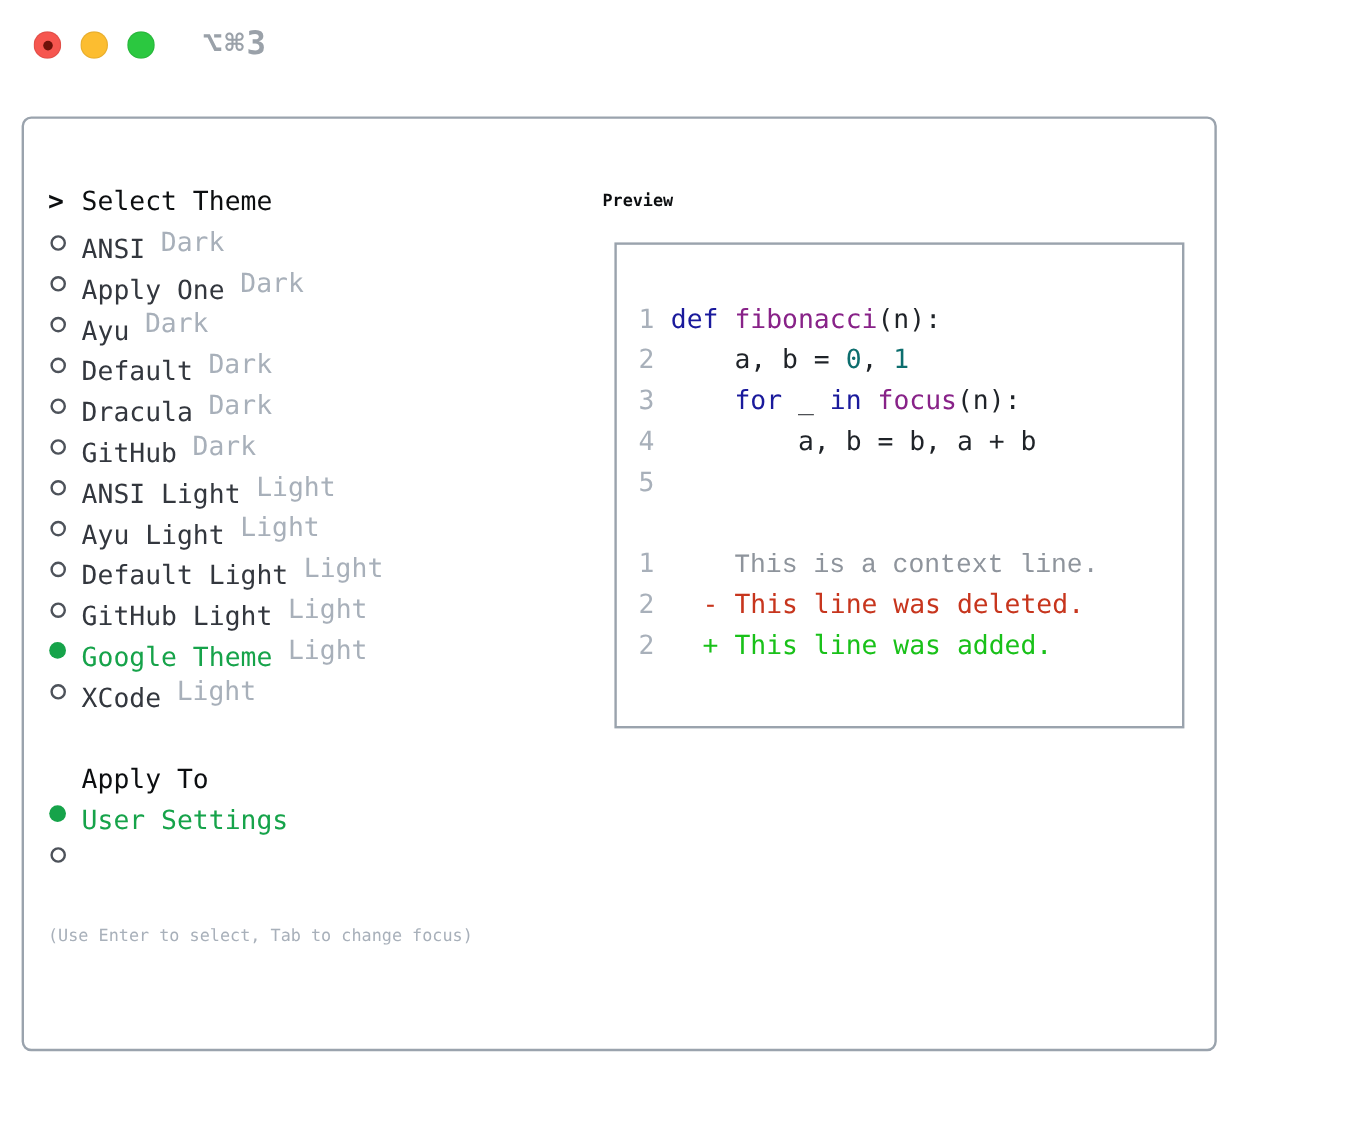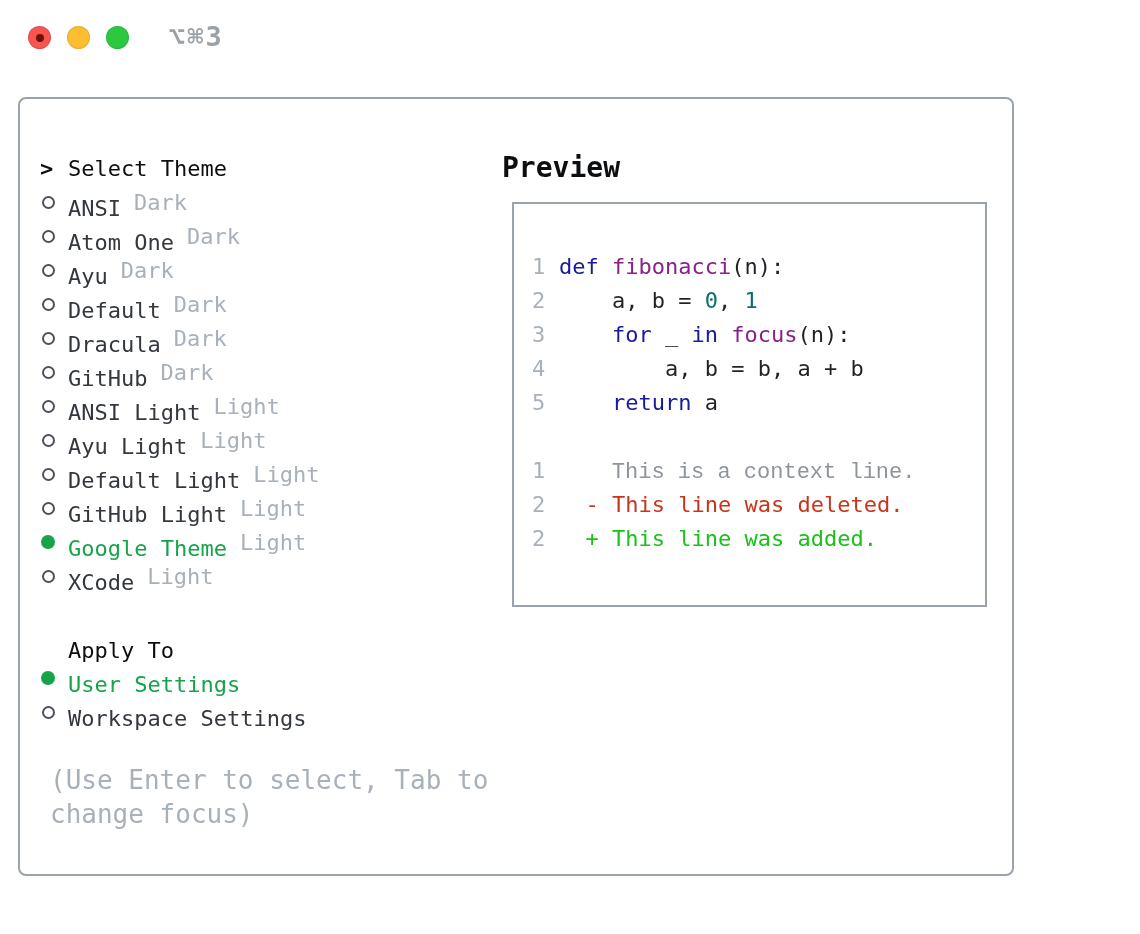--- a/index.html
+++ b/index.html
@@ -21,24 +21,24 @@
   .row{display:flex;align-items:center;height:34px;font-size:22px;color:#33373e;}
   .marker{width:28px;flex:none;display:flex;align-items:center;}
   .prompt{font-weight:bold;color:#0c0e10;}
   .radio{width:13px;height:13px;box-sizing:border-box;border:2px solid #4d525a;border-radius:50%;margin-left:2px;}
   .radio.sel{width:14px;height:14px;border:none;background:#16a34a;margin-left:1px;}
   .hdr{font-weight:normal;color:#0c0e10;white-space:pre;}
   .iname{white-space:pre;margin-top:12px;}
   .iname.green{color:#16a34a;}
   .variant{color:#a8b0ba;white-space:pre;margin-left:13px;}
   .gap{height:34px;}
-  .hint{width:442px;font-size:26px;line-height:34px;color:#a8b0ba;white-space:pre-wrap;margin-left:10px;}
+  .hint{width:442px;font-size:14px;line-height:34px;color:#a8b0ba;white-space:pre-wrap;}
   
   .preview-label{position:absolute;left:482px;top:52px;height:34px;line-height:34px;
-                 font-size:28px;font-weight:bold;color:#0c0e10;}
+                 font-size:14px;font-weight:bold;color:#0c0e10;}
   .pbox{position:absolute;left:492px;top:103px;width:475px;height:405px;box-sizing:border-box;
         border:2px solid #9aa3ad;background:#fff;padding:46px 0 0 18px;overflow:hidden;}
   .cl{display:flex;height:34px;font-size:22px;line-height:34px;}
   .ln{width:27px;flex:none;color:#a8b0ba;white-space:pre;}
   .cc{white-space:pre;}
   .tok-kw{color:#1a1a9c;}
   .tok-fn{color:#882288;}
   .tok-lit{color:#0d6e6e;}
   .tok-plain{color:#1f2328;}
   .tok-ctx{color:#8e949c;font-family:Liberation Mono, monospace;}
@@ -75,21 +75,21 @@
     <span class="marker">
       <span class="radio"></span>
     </span>
     <span class="iname">ANSI</span>
     <span class="variant">Dark</span>
   </div>
           <div class="row">
     <span class="marker">
       <span class="radio"></span>
     </span>
-    <span class="iname">Atom One</span>
+    <span class="iname">Apply One</span>
     <span class="variant">Dark</span>
   </div>
           <div class="row">
     <span class="marker">
       <span class="radio"></span>
     </span>
     <span class="iname">Ayu</span>
     <span class="variant">Dark</span>
   </div>
           <div class="row">
@@ -169,21 +169,20 @@
     <span class="marker">
       <span class="radio sel"></span>
     </span>
     <span class="iname green">User Settings</span>
 
   </div>
           <div class="row">
     <span class="marker">
       <span class="radio"></span>
     </span>
-    <span class="iname">Workspace Settings</span>
 
   </div>
         </div>
 
       <div class="gap"></div>
 
       <div class="hint">(Use Enter to select, Tab to change focus)</div>
     </div>
 
     <div class="preview-label">Preview</div>
@@ -200,21 +199,20 @@
         <div class="cl">
           <span class="ln">3</span>
           <span class="cc"><span class="tok-plain">    </span><span class="tok-kw">for</span><span class="tok-plain"> _ </span><span class="tok-kw">in</span><span class="tok-plain"> </span><span class="tok-fn">focus</span><span class="tok-plain">(n):</span></span>
         </div>
         <div class="cl">
           <span class="ln">4</span>
           <span class="cc"><span class="tok-plain">        a, b = b, a + b</span></span>
         </div>
         <div class="cl">
           <span class="ln">5</span>
-          <span class="cc"><span class="tok-plain">    </span><span class="tok-kw">return</span><span class="tok-plain"> a</span></span>
         </div>
         <div class="cl">
           <span class="ln"></span>
           <span class="cc"></span>
         </div>
         <div class="cl">
           <span class="ln">1</span>
           <span class="cc"><span class="tok-ctx">    This is a context line.</span></span>
         </div>
         <div class="cl">

